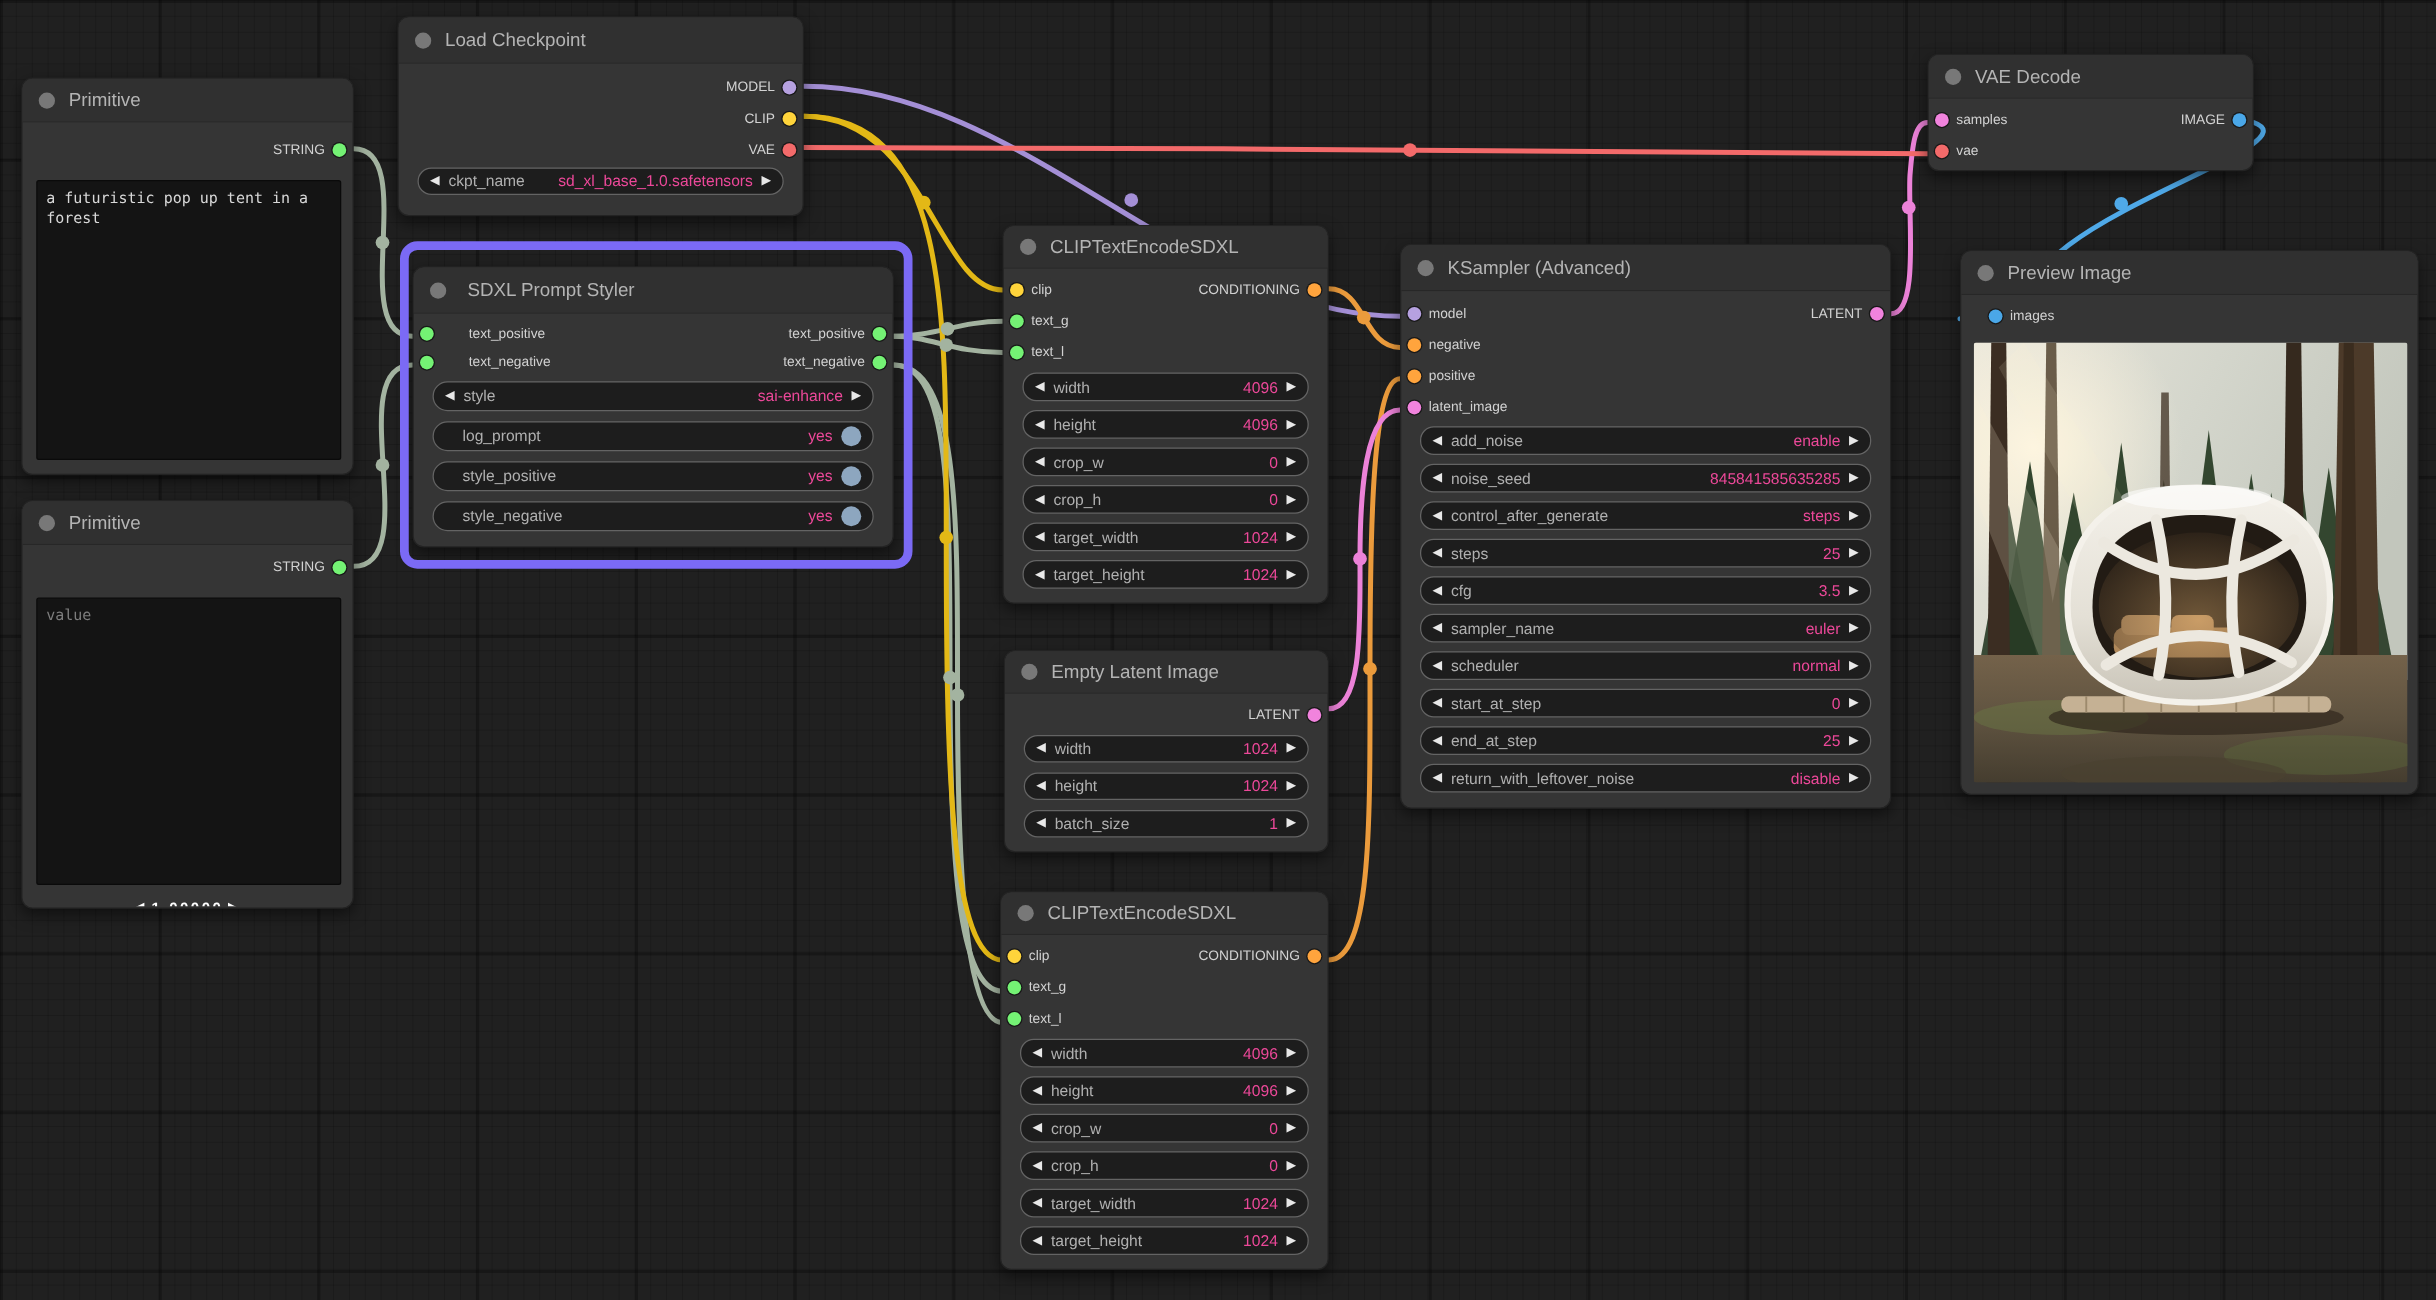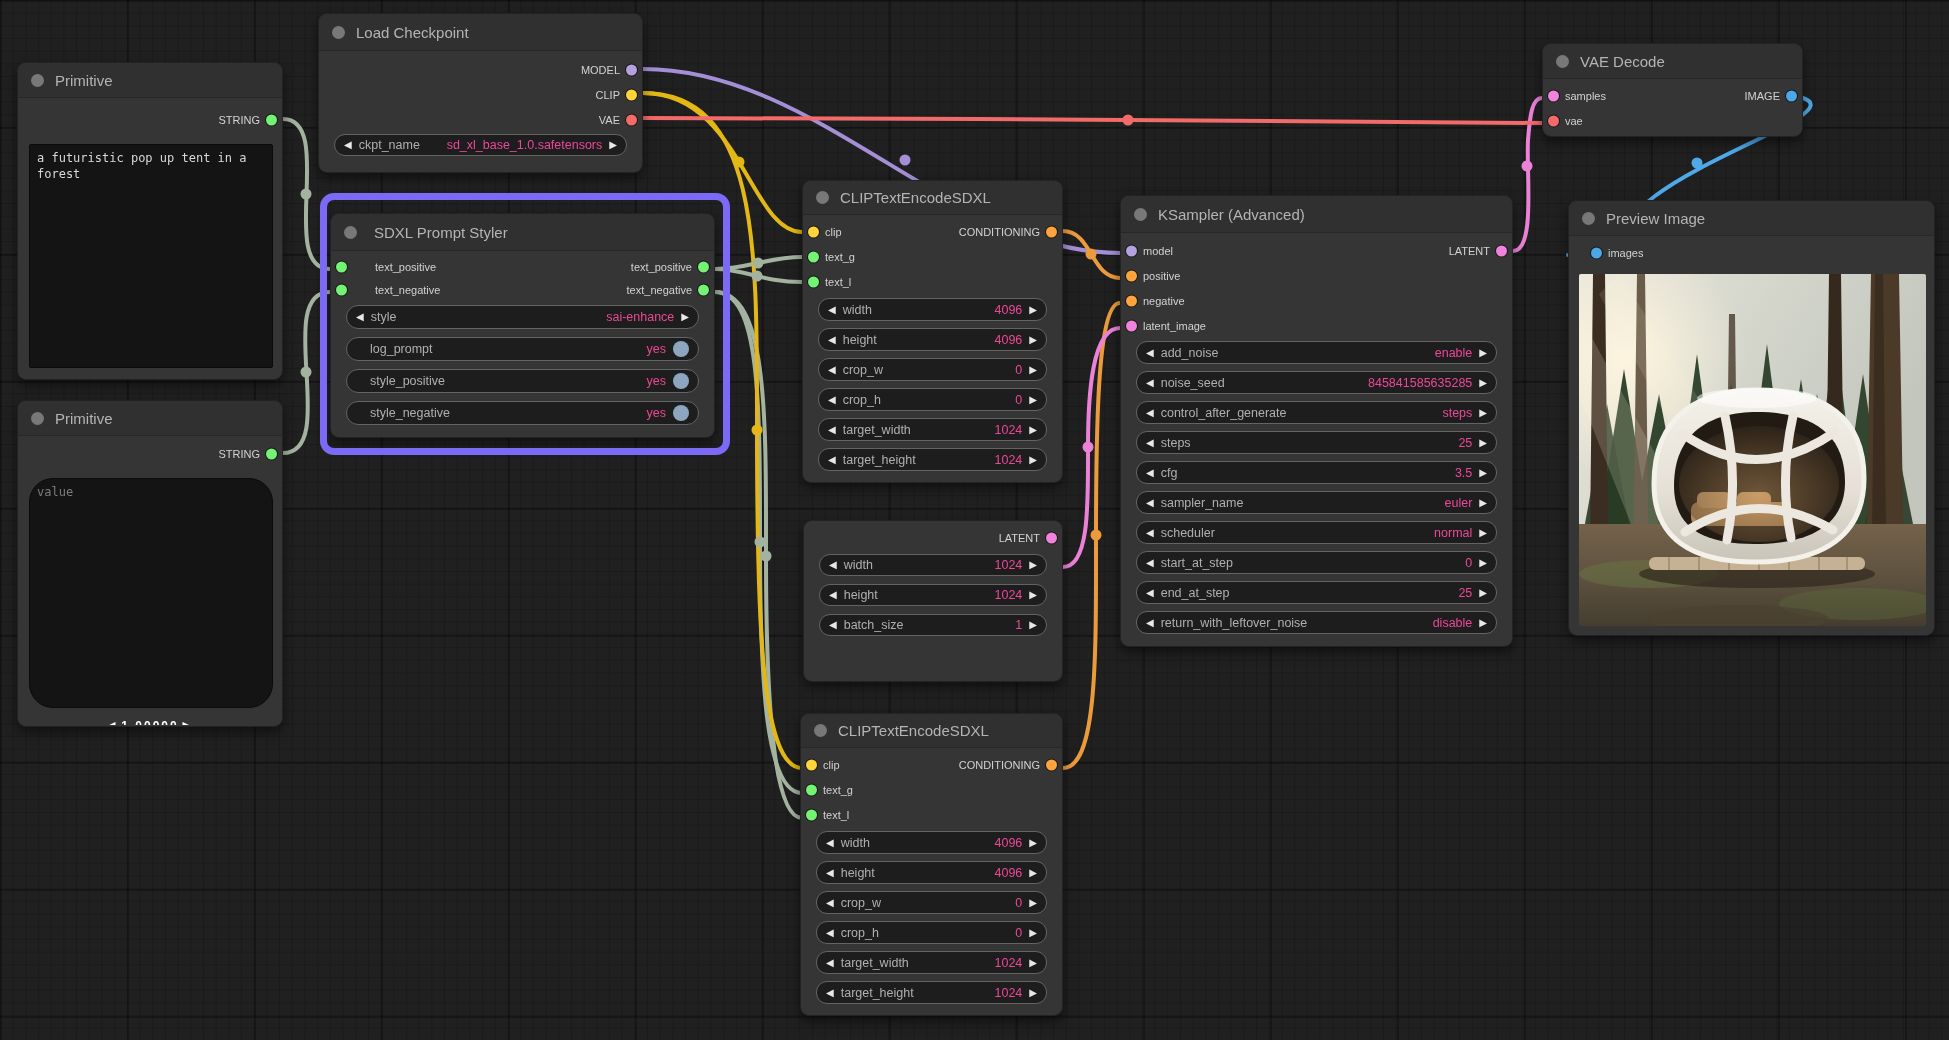--- a/index.html
+++ b/index.html
@@ -208,21 +208,21 @@
     <div class="node-header">
       <span class="title-dot"></span>
       <span class="node-title">Primitive</span>
     </div>
     <div class="rows" style="margin-top:5px;">
         <div class="row">
           <span class="out-label">STRING</span>
           <span class="slot-dot out-dot" style="background: rgb(116, 242, 116);"></span>
         </div>
       </div>
-    <textarea class="node-textarea" style="height: 230px; border-radius: 24px;" spellcheck="false" placeholder="value"></textarea>
+    <textarea class="node-textarea" style="height: 230px;" spellcheck="false" placeholder="value"></textarea>
     <div class="clipped-widget">
       <div class="inner">
           <span>◀</span>
           <span>1.00000</span>
           <span>▶</span>
         </div>
     </div>
   </div>
 
   <div class="node" id="n-clip-top" style="left:802px;top:180px;width:261px;height:303px;">
@@ -280,20 +280,24 @@
         <div class="widget combo">
           <span class="warrow">◀</span>
           <span class="wlabel">target_height</span>
           <span class="wvalue">1024</span>
           <span class="warrow">▶</span>
         </div>
       </div>
   </div>
 
   <div class="node" id="n-latent" style="left:803px;top:520px;width:260px;height:162px;">
+    <div class="node-header" style="height:33px;">
+      <span class="title-dot"></span>
+      <span class="node-title">Empty Latent Image</span>
+    </div>
     <div class="rows" style="margin-top:4px;">
         <div class="row">
           <span class="out-label">LATENT</span>
           <span class="slot-dot out-dot" style="background: rgb(241, 131, 221);"></span>
         </div>
       </div>
     <div class="widgets" style="margin-top:4px;">
         <div class="widget combo">
           <span class="warrow">◀</span>
           <span class="wlabel">width</span>
@@ -383,25 +387,25 @@
     </div>
     <div class="rows" style="margin-top:5px;">
         <div class="row">
           <span class="slot-dot in-dot" style="background: rgb(182, 161, 224);"></span>
           <span>model</span>
           <span class="out-label">LATENT</span>
           <span class="slot-dot out-dot" style="background: rgb(241, 131, 221);"></span>
         </div>
         <div class="row">
           <span class="slot-dot in-dot" style="background: rgb(255, 164, 61);"></span>
+          <span>negative</span>
+        </div>
+        <div class="row">
+          <span class="slot-dot in-dot" style="background: rgb(255, 164, 61);"></span>
           <span>positive</span>
-        </div>
-        <div class="row">
-          <span class="slot-dot in-dot" style="background: rgb(255, 164, 61);"></span>
-          <span>negative</span>
         </div>
         <div class="row">
           <span class="slot-dot in-dot" style="background: rgb(241, 131, 221);"></span>
           <span>latent_image</span>
         </div>
       </div>
     <div class="widgets" style="margin-top:3px;">
         <div class="widget combo">
           <span class="warrow">◀</span>
           <span class="wlabel">add_noise</span>

